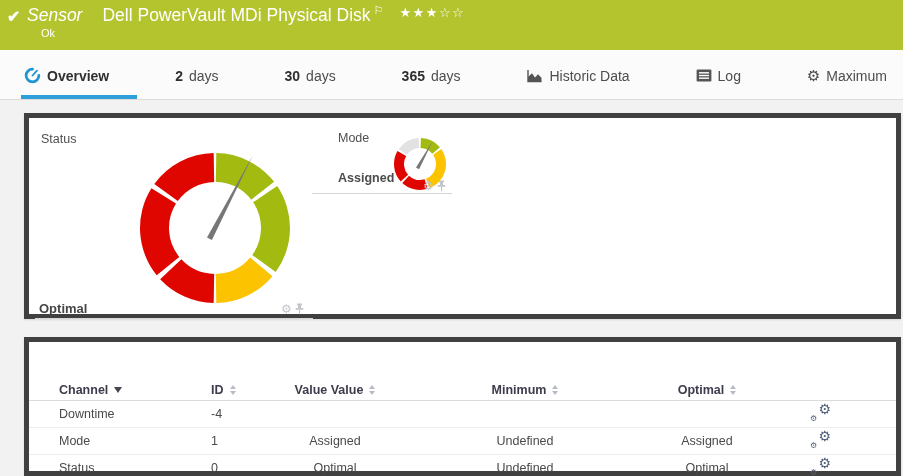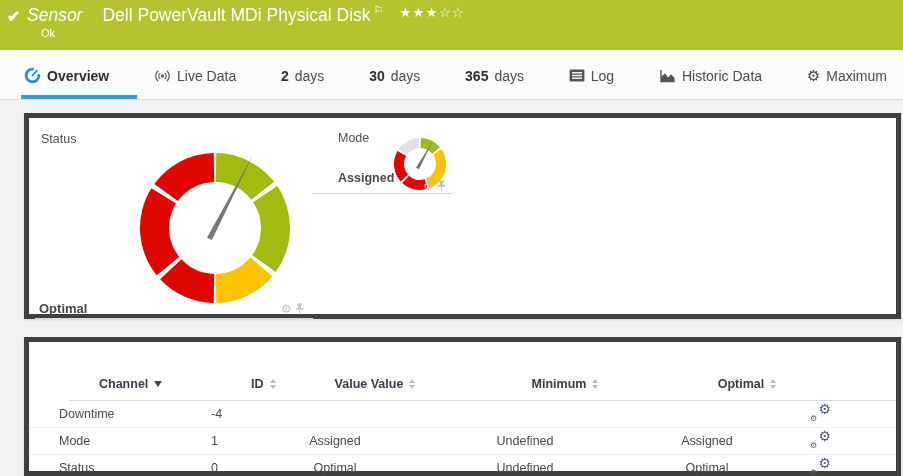--- a/index.html
+++ b/index.html
@@ -46,21 +46,21 @@
   .vlabel-mode { left:309px; top:53px; font-weight:600; font-size:12.5px; color:#4c4c4c; }
   .stripicons { position:absolute; display:flex; align-items:center; gap:3px; color:#c4c4cb; }
   .stripicons .sgear { font-size:12px; line-height:1; }
   .icons-status { left:252px; top:185px; }
   .icons-mode { left:394px; top:62px; }
 
   
   .thead, .trow { display:grid; grid-template-columns:152px 64px 120px 260px 104px 1fr;
                   padding-left:30px; align-items:center; }
   .thead { position:absolute; left:0; right:0; top:22px; height:37px; align-items:end;
-           padding-bottom:9px; border-bottom:1px solid #dbdbde;margin-left:40px; }
+           padding-bottom:3px; border-bottom:1px solid #dbdbde; }
   .th { font-size:12.5px; font-weight:600; color:#3c3c4c; display:flex; align-items:center; gap:6px; }
   .thead > .th:nth-child(n+3) { justify-content:center; }
   .tbody { position:absolute; left:0; right:0; top:59px; }
   .trow { height:27px; font-size:12.5px; color:#4a4a4a; border-bottom:1px solid #ededef; }
   .trow > div:nth-child(n+3):nth-child(-n+5) { text-align:center; }
   .sorticon { display:inline-flex; flex-direction:column; gap:2px; cursor:pointer; }
   .sorticon i { width:0; height:0; display:block;
                 border-left:3.5px solid transparent; border-right:3.5px solid transparent; }
   .sorticon .up { border-bottom:4px solid #b8bcc4; }
   .sorticon .dn { border-top:4px solid #b8bcc4; }
@@ -87,59 +87,50 @@
     <div class="tab active">
       <span class="ticon">
         <svg width="17" height="17" viewBox="0 0 16 16">
           <path d="M8 2 a6 6 0 1 0 6 6" fill="none" stroke="#1f95d2" stroke-width="2.6" stroke-linecap="round"></path>
           <path d="M8 8 L12.2 3.4" stroke="#1f95d2" stroke-width="1.7" stroke-linecap="round"></path>
         </svg>
       </span>
       <span class="tlabel">Overview</span>
     </div>
     <div class="tab">
-      <span class="ticon">
-        <svg width="17" height="16" viewBox="0 0 17 16">
-          <circle cx="8.5" cy="8" r="1.7" fill="#5e5e5e"></circle>
-          <path d="M5.9 5.4 a3.7 3.7 0 0 0 0 5.2 M3.7 3.3 a6.6 6.6 0 0 0 0 9.4 M11.1 5.4 a3.7 3.7 0 0 1 0 5.2 M13.3 3.3 a6.6 6.6 0 0 1 0 9.4" fill="none" stroke="#5e5e5e" stroke-width="1.3" stroke-linecap="round"></path>
-        </svg>
-      </span>
-      <span class="tlabel">Live Data</span>
-    </div>
-    <div class="tab">
       <span class="tnum">2</span>
       <span class="tlabel">days</span>
     </div>
     <div class="tab">
       <span class="tnum">30</span>
       <span class="tlabel">days</span>
     </div>
     <div class="tab">
       <span class="tnum">365</span>
       <span class="tlabel">days</span>
+    </div>
+    <div class="tab">
+      <span class="ticon">
+        <svg width="17" height="15" viewBox="0 0 17 15">
+          <path d="M2 13.5 V9 L6 5.2 L9 9.6 L12 6.2 L15.5 9.8 V13.5 Z" fill="#555"></path>
+          <path d="M2 2 V13.5 H15.5" stroke="#555" stroke-width="1.4" fill="none"></path>
+        </svg>
+      </span>
+      <span class="tlabel">Historic Data</span>
     </div>
     <div class="tab">
       <span class="ticon">
         <svg width="16" height="13" viewBox="0 0 16 13">
           <rect x="0.6" y="0.6" width="14.8" height="11.8" rx="1.2" fill="#555"></rect>
           <rect x="3" y="3.1" width="10" height="1.4" fill="#fff"></rect>
           <rect x="3" y="5.8" width="10" height="1.4" fill="#fff"></rect>
           <rect x="3" y="8.5" width="10" height="1.4" fill="#fff"></rect>
         </svg>
       </span>
       <span class="tlabel">Log</span>
-    </div>
-    <div class="tab">
-      <span class="ticon">
-        <svg width="17" height="15" viewBox="0 0 17 15">
-          <path d="M2 13.5 V9 L6 5.2 L9 9.6 L12 6.2 L15.5 9.8 V13.5 Z" fill="#555"></path>
-          <path d="M2 2 V13.5 H15.5" stroke="#555" stroke-width="1.4" fill="none"></path>
-        </svg>
-      </span>
-      <span class="tlabel">Historic Data</span>
     </div>
     <div class="tab">
       <span class="ticon">
         <span class="gearchar">⚙</span>
       </span>
       <span class="tlabel">Maximum</span>
     </div>
   </nav>
 
 <section class="panel panel-gauges">

